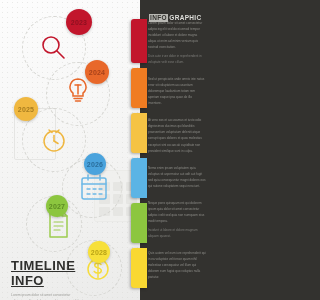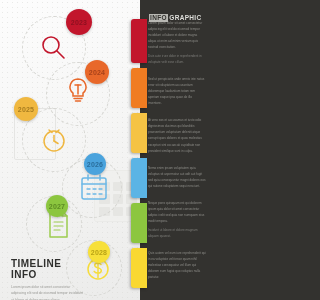--- a/index.html
+++ b/index.html
@@ -51,21 +51,21 @@
   
   .badge {
     position:absolute; border-radius:50%;
     display:flex; align-items:center; justify-content:center;
     font-size:7px; font-weight:bold; letter-spacing:.2px;
     box-shadow:0 1px 3px rgba(0,0,0,.22);
   }
 
   
   .tl-info { position:absolute; left:11px; top:258px; width:72px; }
-  .tl-title { font-size:10px; font-weight:bold; color:#2f2f2d; letter-spacing:.45px; }
+  .tl-title { font-size:13px; font-weight:bold; color:#2f2f2d; letter-spacing:.45px;text-decoration:underline; }
   .tl-body { margin-top:4px; font-size:3.4px; line-height:1.85; color:#9a9a96; }
 
   
   .panel { position:absolute; left:140px; top:0; width:70px; height:300px; background:#33322f; }
   .panel-head { position:absolute; left:0; top:6px; width:70px; text-align:center; }
   .title { display:inline-flex; align-items:center; font-size:6.5px; font-weight:bold; letter-spacing:.3px; }
   .title .hl { background:#b8b8b3; color:#33322f; padding:.5px 1.5px; }
   .title .rest { color:#dededa; padding-left:1px; }
 
   .blocks { position:absolute; left:8px; top:20px; width:58px; }

